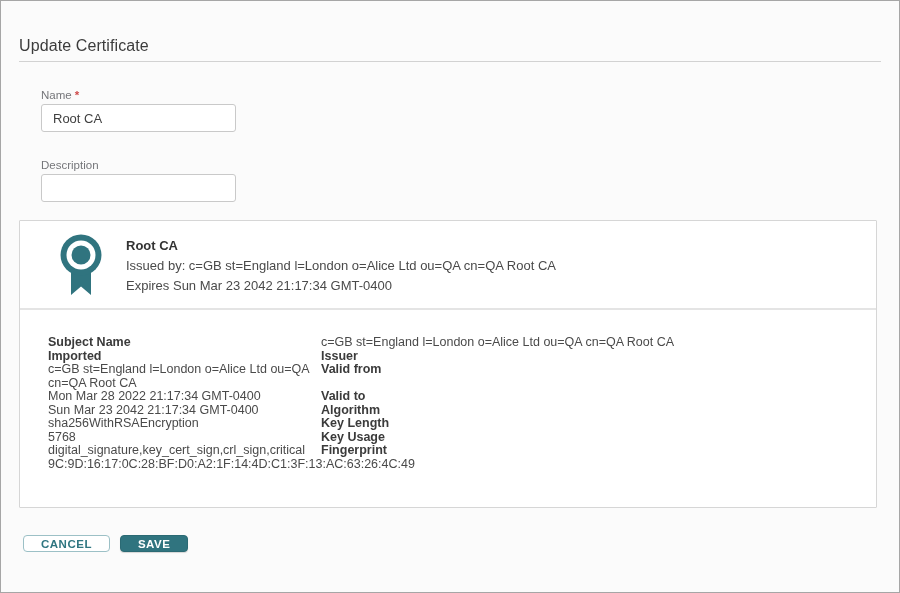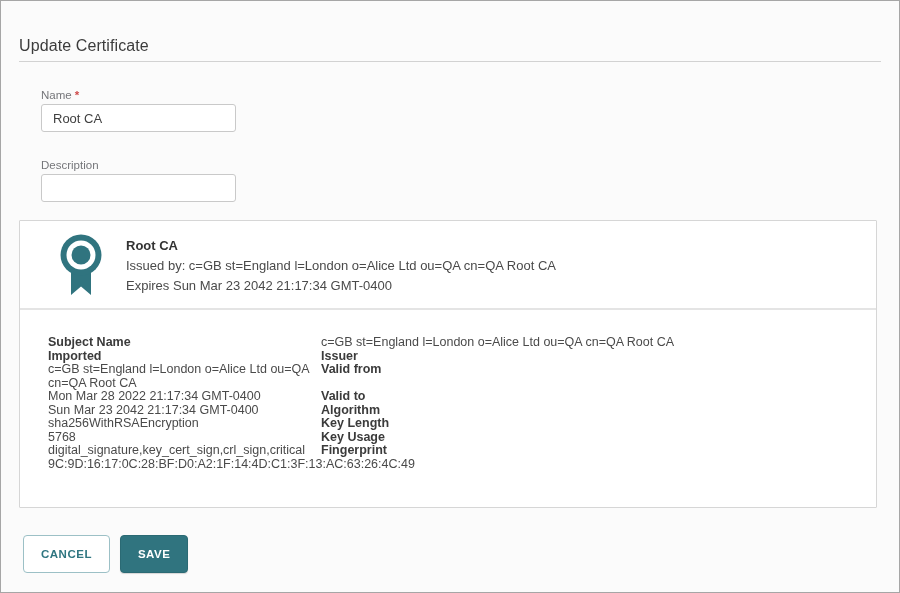--- a/index.html
+++ b/index.html
@@ -73,21 +73,21 @@
     display: grid;
     grid-template-columns: 273px 1fr;
     padding: 26px 28px 36px 28px;
     font-size: 12.5px;
     line-height: 13.5px;
   }
   .detail-label { font-weight: bold; color: #3b3b3b; }
   .detail-value { color: #4a4a4a; }
   .actions { margin-top: 27px; display: flex; align-items: center; margin-left: 4px; }
   .btn {
-    height: 38px;
+    height: 17px;
     border-radius: 4px;
     font-family: "Liberation Sans", "DejaVu Sans", sans-serif;
     font-size: 11.5px;
     font-weight: bold;
     letter-spacing: 0.5px;
     cursor: pointer;
     padding: 0 17px;
   }
   .btn-cancel {
     background: #ffffff;

